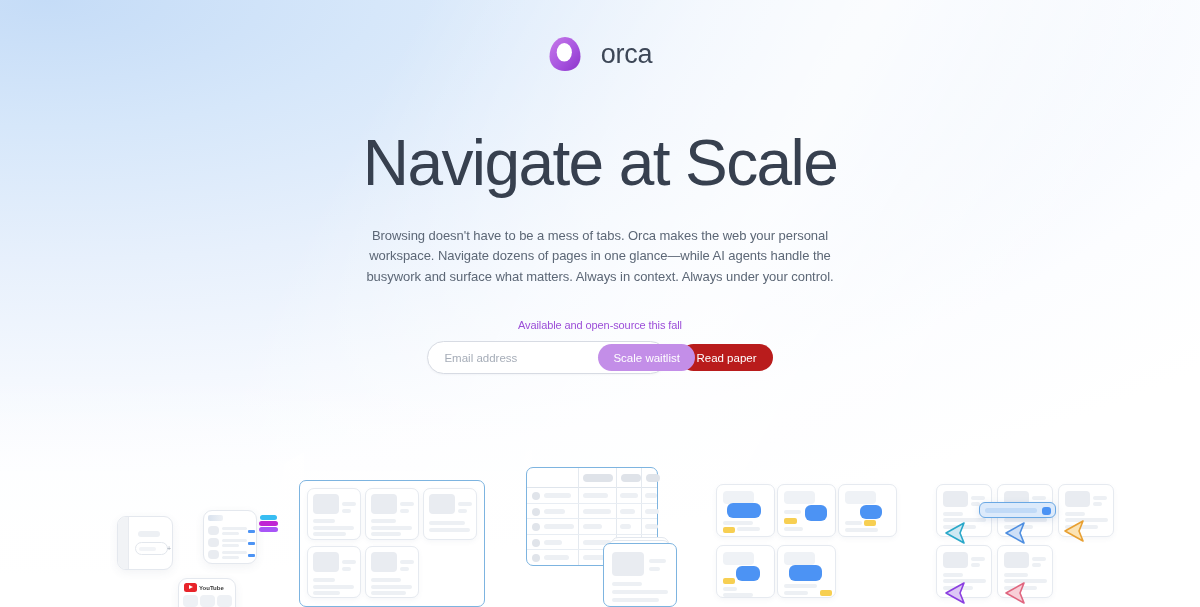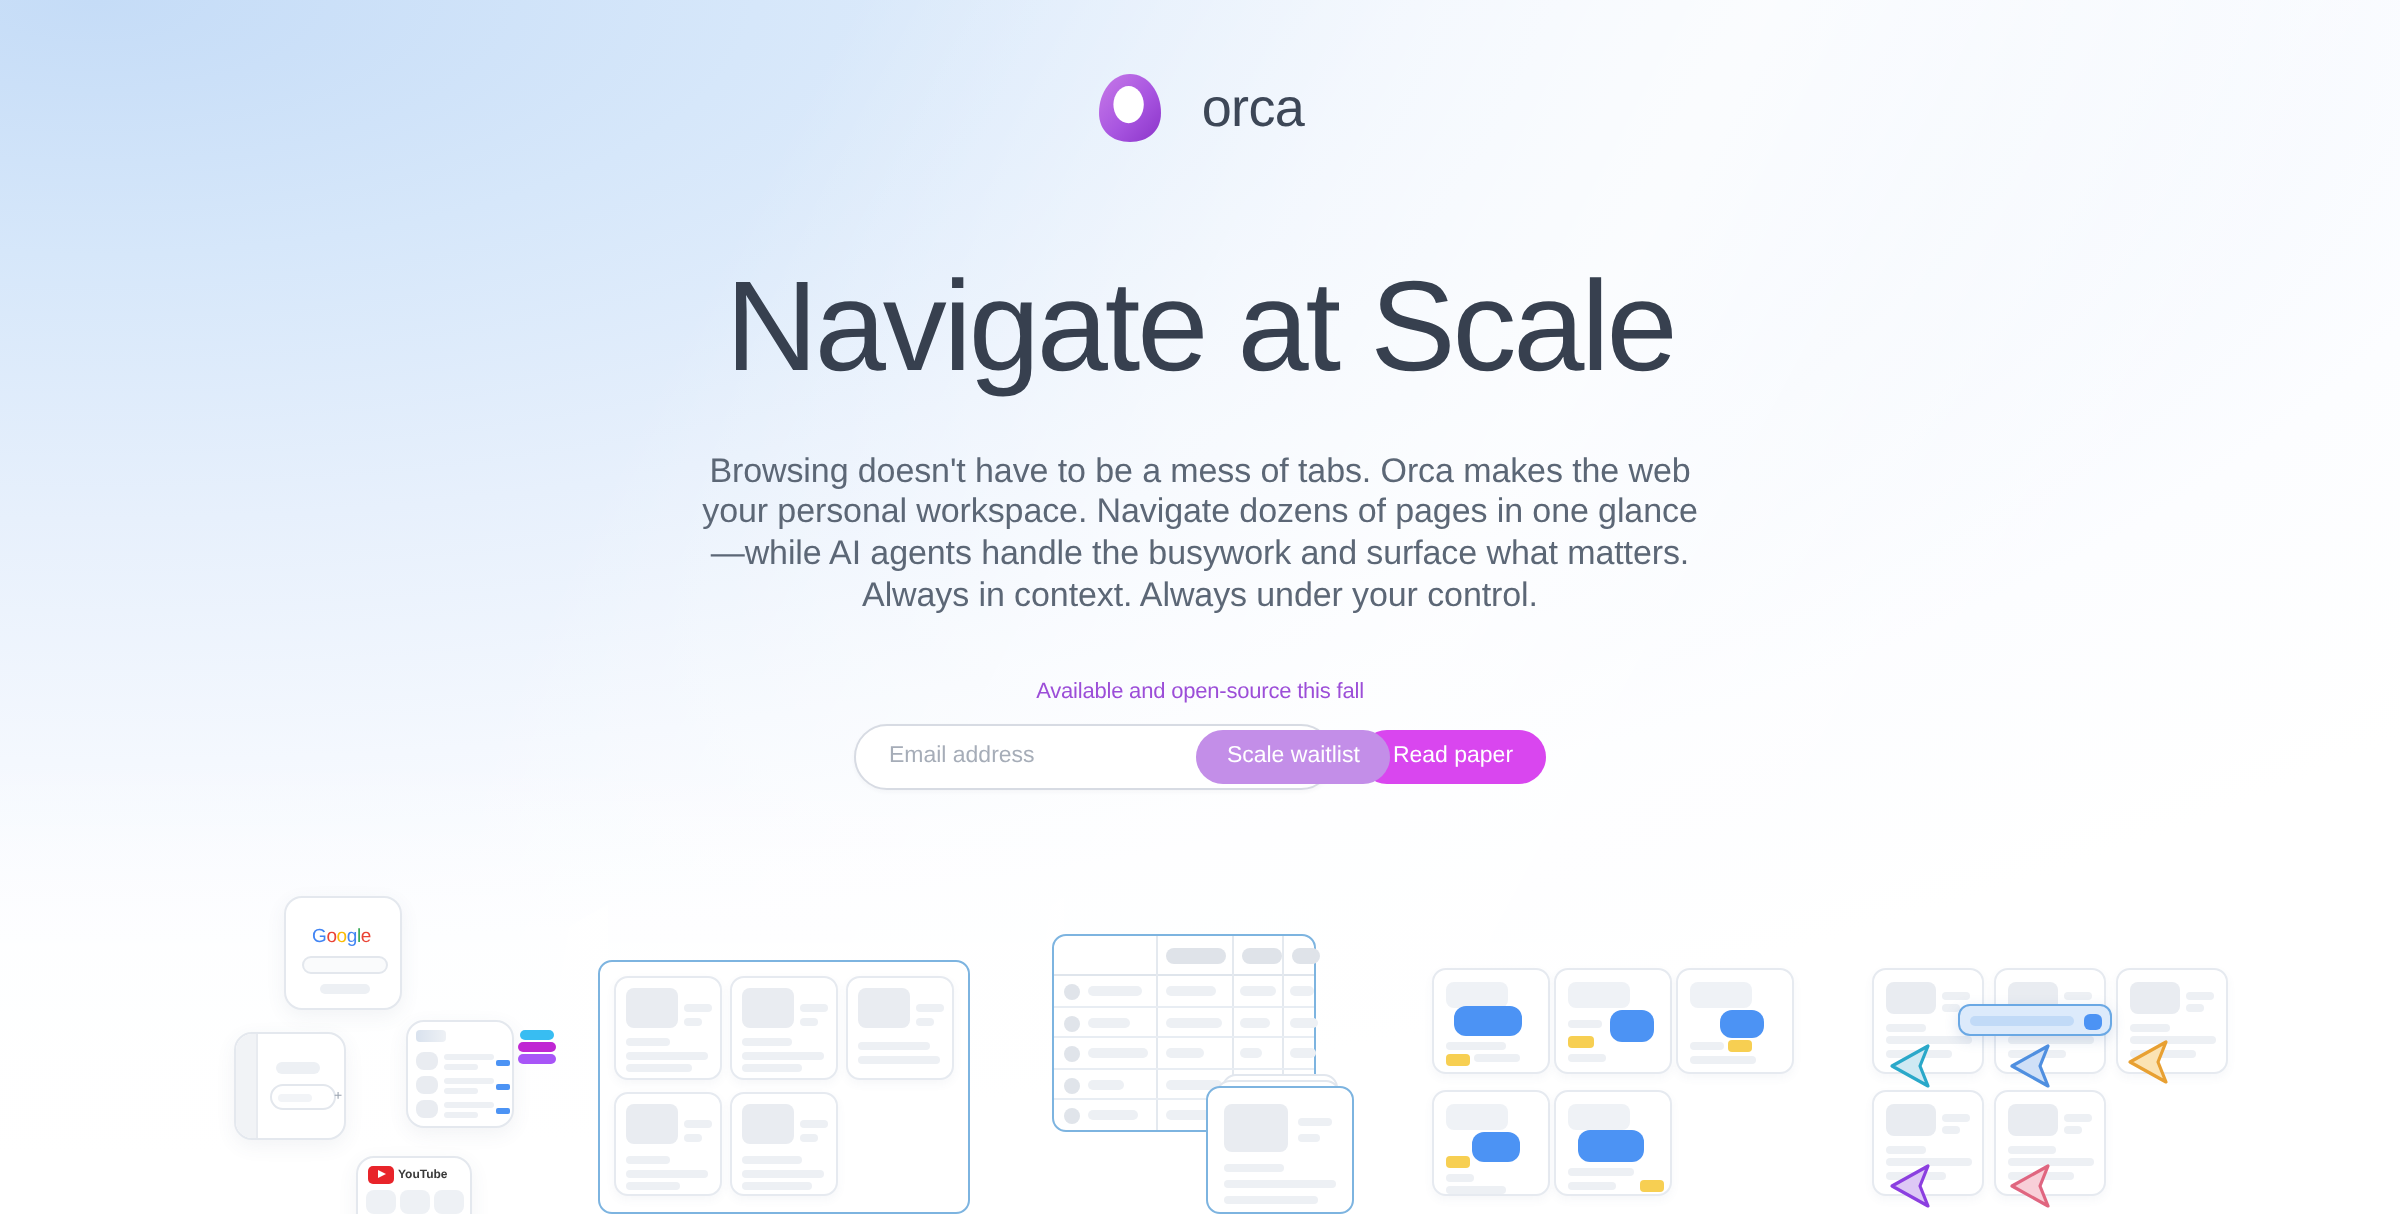--- a/index.html
+++ b/index.html
@@ -44,21 +44,21 @@
     margin-top: 128px;
     font-size: 64px;
     line-height: 1.12;
     font-weight: 500;
     color: #37404f;
     letter-spacing: -1.6px;
   }
   .subhead {
     margin: 26px auto 0;
     width: 505px;
-    font-size: 17px;
+    font-size: 13px;
     line-height: 20.8px;
     color: #5c6776;
     letter-spacing: -0.05px;
   }
   .avail {
     margin-top: 31px;
     font-size: 11px;
     color: #9c4ed8;
     letter-spacing: -0.1px;
   }
@@ -97,21 +97,21 @@
   }
   .pill-btn {
     height: 27px; border: 0; border-radius: 999px;
     font-family: "Liberation Sans", sans-serif;
     font-size: 11.5px; cursor: pointer;
     display: inline-flex; align-items: center; gap: 6px;
     padding: 0 16px; white-space: nowrap;
     color: #fff;
   }
   .watch-btn { background: #9b1ef0; }
-  .read-btn  { background: #d946ef; }
+  .read-btn  { background: #b91c1c; }
   .rec-icon { width: 11px; height: 11px; display:block; }
 
   
   .illus { position: absolute; left: 0; top: 430px; width: 1200px; height: 177px; z-index: 3; }
   .card {
     position: absolute;
     background: #ffffff;
     border: 1px solid #e4e8ee;
     border-radius: 9px;
     box-shadow: 0 3px 10px rgba(70,90,120,0.07);
@@ -192,27 +192,20 @@
 
     <button class="pill-btn read-btn">Read paper</button>
   </div>
 </div>
 
 <div class="illus">
 
   <div class="beam" style="left:232px; top:22px; width:72px; height:120px; clip-path:polygon(0 34%,100% 0,100% 100%,0 72%);"></div>
   <div class="beam" style="left:486px; top:18px; width:46px; height:130px; clip-path:polygon(0 26%,100% 0,100% 100%,0 80%);"></div>
 
-  <div class="card" style="left:142px; top:18px; width:59px; height:57px;">
-    <div class="glogo" style="left:13px; top:14px;">
-      <span style="color:#4285f4">G</span><span style="color:#ea4335">o</span><span style="color:#fbbc05">o</span><span style="color:#4285f4">g</span><span style="color:#34a853">l</span><span style="color:#ea4335">e</span>
-    </div>
-    <div style="position:absolute; left:8px; top:29px; width:43px; height:9px; border:1px solid #e3e7ed; border-radius:9px; background:#fafbfc;"></div>
-    <div class="ln" style="left:17px; top:43px; width:25px; height:5px;"></div>
-  </div>
 
   <div class="card" style="left:117px; top:86px; width:56px; height:54px;">
     <div style="position:absolute; left:0; top:0; width:11px; height:100%; background:#f1f3f6; border-right:1px solid #e8ebf0;"></div>
     <div class="ln" style="left:20px; top:14px; width:22px; height:6px;"></div>
     <div style="position:absolute; left:17px; top:25px; width:33px; height:13px; border:1px solid #e3e7ed; border-radius:7px; background:#fff;"></div>
     <div class="ln" style="left:21px; top:30px; width:17px; height:4px; background:#f2f4f7;"></div>
     <div style="position:absolute; left:49px; top:28px; font-size:7px; color:#9aa3b0;">+</div>
   </div>
 
   <div class="card" style="left:203px; top:80px; width:54px; height:54px;">

